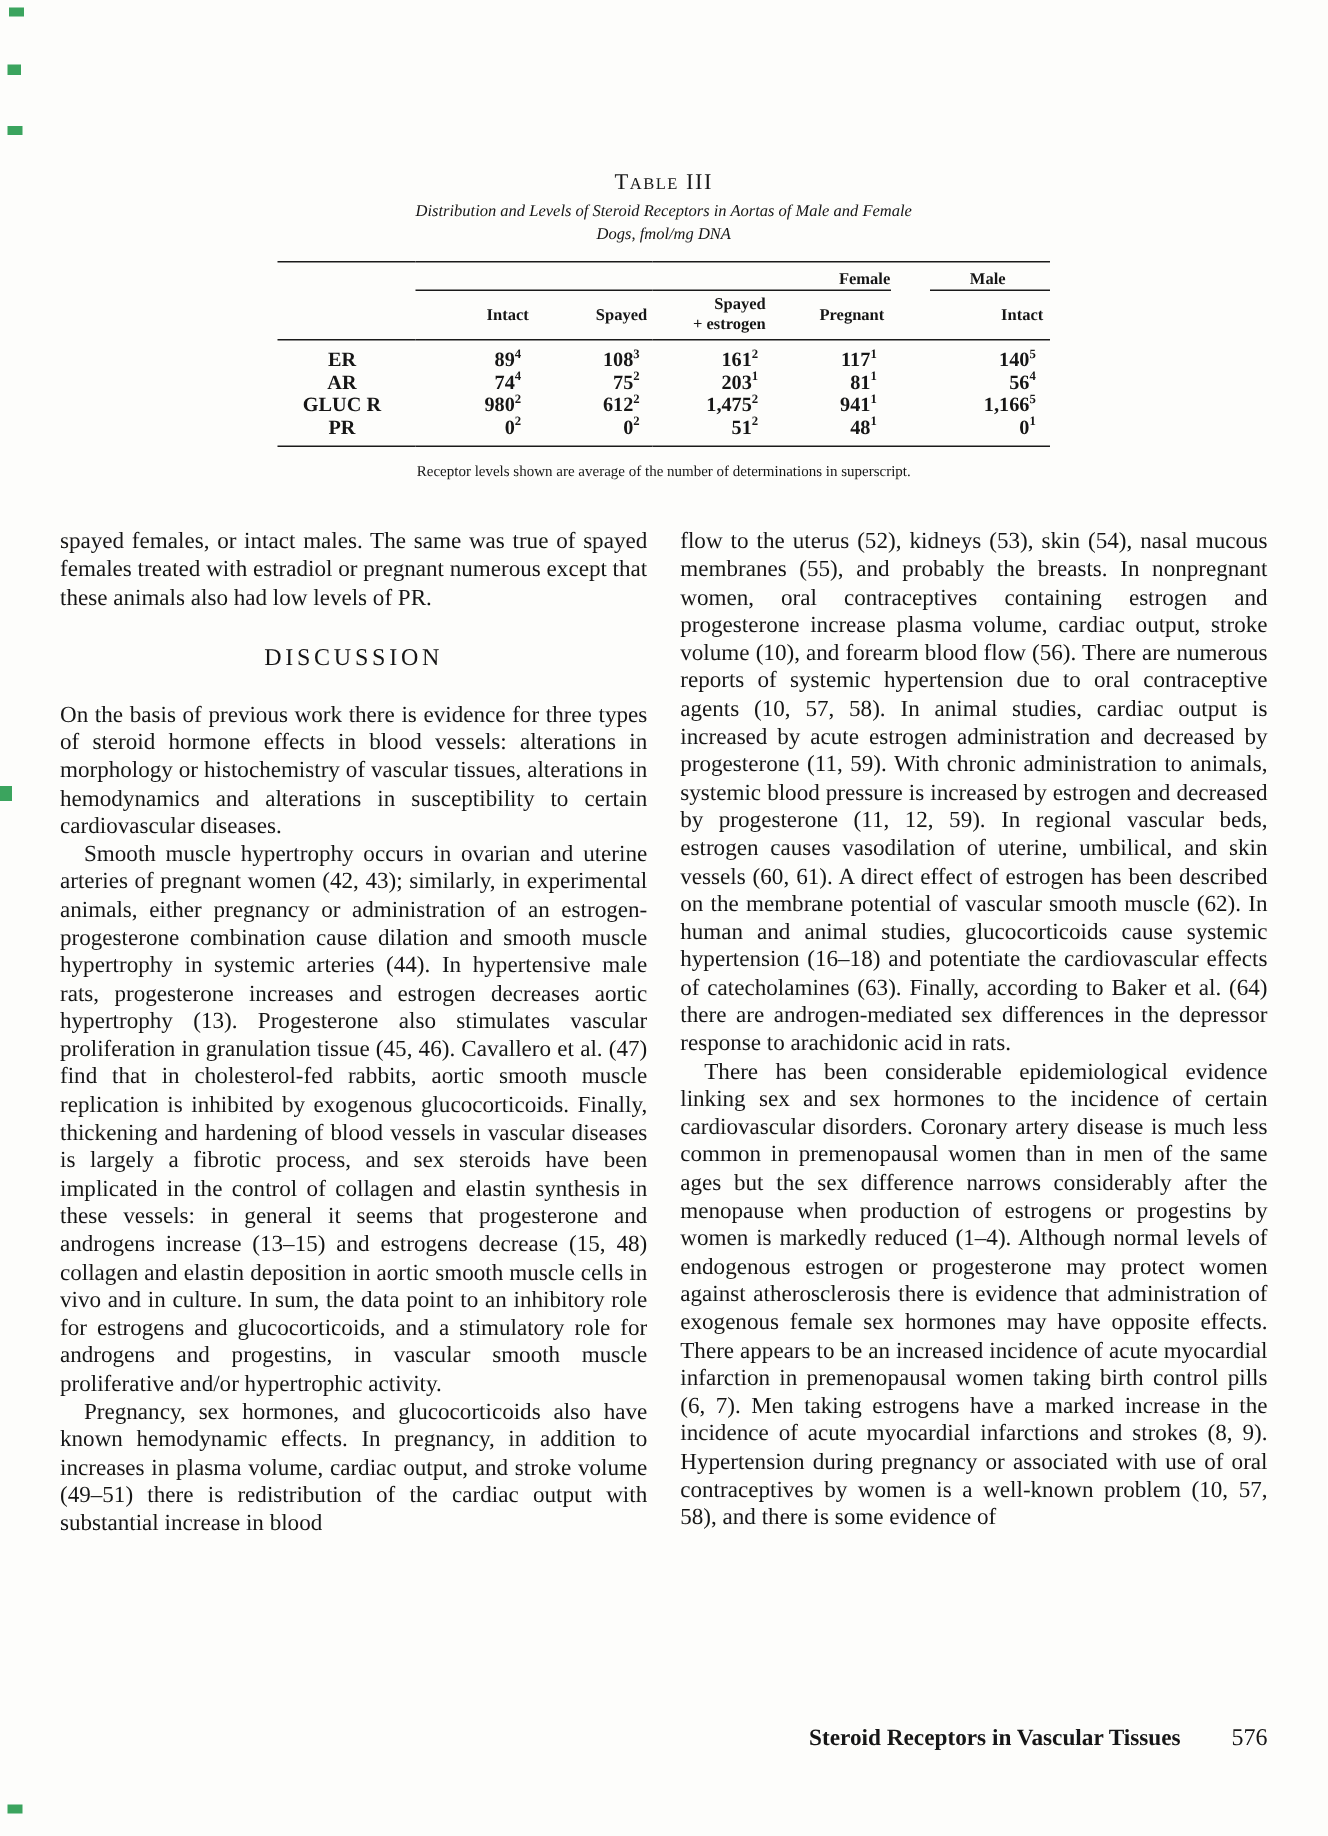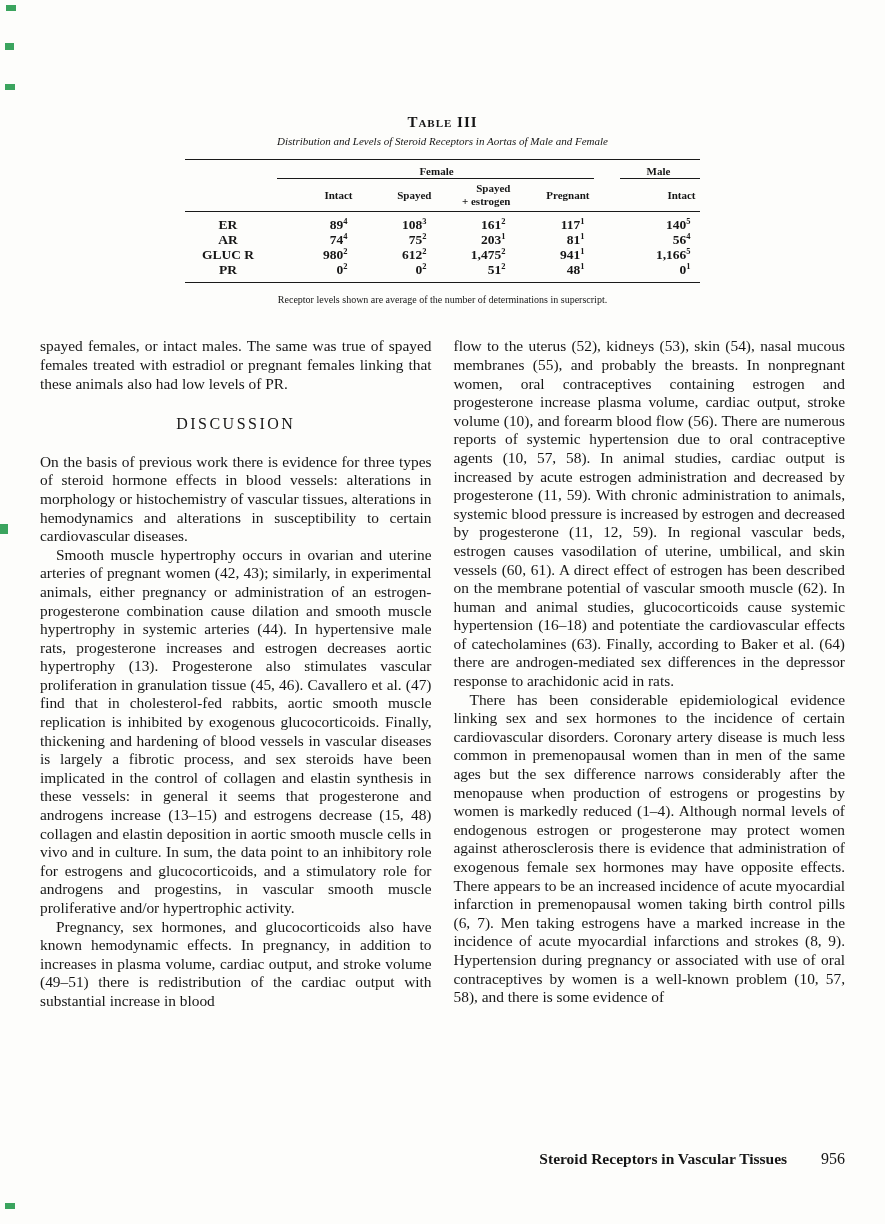--- a/index.html
+++ b/index.html
@@ -10,38 +10,38 @@
     height: 1224px;
     background: #fdfdfb;
     font-family: "Liberation Serif", serif;
     color: #161616;
     overflow: hidden;
   }
   .scan-mark { position: absolute; background: #3ba45e; }
 
   
   .table-section { margin-top: 114px; text-align: center; }
-  .table-title { font-size: 15px; font-variant: small-caps; letter-spacing: 1px; font-weight: 700; margin-top: 36px; }
+  .table-title { font-size: 15px; font-variant: small-caps; letter-spacing: 1px; font-weight: 400; margin-top: 36px; }
   .table-caption { font-style: italic; font-size: 11px; line-height: 15px; margin-top: 3px; }
 
   .data-table {
     margin: 10px auto 0;
     border-collapse: collapse;
     table-layout: fixed;
     width: 514px;
     border-top: 1.5px solid #1a1a1a;
     font-weight: 700;
   }
   .c-label { width: 92px; }
   .c-data  { width: 79px; }
   .c-gap   { width: 26px; }
   .c-male  { width: 80px; }
 
   .group-row th { border-bottom: none; font-size: 11px; padding: 5px 0 1px 0; }
-  .group-row th.group { border-bottom: 1px solid #1a1a1a; text-align: center; padding-left: 2px; }
+  .group-row th.group { border-bottom: 1px solid #1a1a1a; text-align: right; padding-left: 2px; }
   .group-row th.group.male { text-align: center; padding-right: 4px; }
 
   .sub-row th {
     font-size: 11px;
     border-bottom: 1.5px solid #1a1a1a;
     vertical-align: middle;
     text-align: right;
     padding: 3px 4px 3px 0;
     line-height: 1.2;
   }
@@ -87,20 +87,21 @@
   <div class="scan-mark" style="left:6px; top:5px; width:10px; height:6px;"></div>
   <div class="scan-mark" style="left:5px; top:43px; width:9px; height:7px;"></div>
   <div class="scan-mark" style="left:5px; top:84px; width:10px; height:6px;"></div>
   <div class="scan-mark" style="left:0px; top:524px; width:8px; height:10px;"></div>
   <div class="scan-mark" style="left:5px; top:1203px; width:10px; height:6px;"></div>
 
   <div class="table-section">
     <div class="table-title">Table III</div>
     <div class="table-caption">
       <div>Distribution and Levels of Steroid Receptors in Aortas of Male and Female</div>
+      <div>Dogs, fmol/mg DNA</div>
     </div>
 
     <table class="data-table">
       <colgroup>
         <col class="c-label">
           <col class="c-data">
           <col class="c-data">
           <col class="c-data">
           <col class="c-data">
           <col class="c-gap">
@@ -162,30 +163,30 @@
           <td><span>0</span><sup>1</sup></td>
         </tr>
       </tbody>
     </table>
 
     <div class="footnote">Receptor levels shown are average of the number of determinations in superscript.</div>
   </div>
 
   <div class="columns">
     <div class="col">
-      <p>spayed females, or intact males. The same was true of spayed females treated with estradiol or pregnant females linking that these animals also had low levels of PR.</p>
+      <p>spayed females, or intact males. The same was true of spayed females treated with estradiol or pregnant numerous except that these animals also had low levels of PR.</p>
       <h2 class="discussion-heading">DISCUSSION</h2>
       <p>On the basis of previous work there is evidence for three types of steroid hormone effects in blood vessels: alterations in morphology or histochemistry of vascular tissues, alterations in hemodynamics and alterations in susceptibility to certain cardiovascular diseases.</p>
       <p class="ind">Smooth muscle hypertrophy occurs in ovarian and uterine arteries of pregnant women (42, 43); similarly, in experimental animals, either pregnancy or administration of an estrogen-progesterone combination cause dilation and smooth muscle hypertrophy in systemic arteries (44). In hypertensive male rats, progesterone increases and estrogen decreases aortic hypertrophy (13). Progesterone also stimulates vascular proliferation in granulation tissue (45, 46). Cavallero et al. (47) find that in cholesterol-fed rabbits, aortic smooth muscle replication is inhibited by exogenous glucocorticoids. Finally, thickening and hardening of blood vessels in vascular diseases is largely a fibrotic process, and sex steroids have been implicated in the control of collagen and elastin synthesis in these vessels: in general it seems that progesterone and androgens increase (13–15) and estrogens decrease (15, 48) collagen and elastin deposition in aortic smooth muscle cells in vivo and in culture. In sum, the data point to an inhibitory role for estrogens and glucocorticoids, and a stimulatory role for androgens and progestins, in vascular smooth muscle proliferative and/or hypertrophic activity.</p>
       <p class="ind">Pregnancy, sex hormones, and glucocorticoids also have known hemodynamic effects. In pregnancy, in addition to increases in plasma volume, cardiac output, and stroke volume (49–51) there is redistribution of the cardiac output with substantial increase in blood</p>
     </div>
     <div class="col">
       <p>flow to the uterus (52), kidneys (53), skin (54), nasal mucous membranes (55), and probably the breasts. In nonpregnant women, oral contraceptives containing estrogen and progesterone increase plasma volume, cardiac output, stroke volume (10), and forearm blood flow (56). There are numerous reports of systemic hypertension due to oral contraceptive agents (10, 57, 58). In animal studies, cardiac output is increased by acute estrogen administration and decreased by progesterone (11, 59). With chronic administration to animals, systemic blood pressure is increased by estrogen and decreased by progesterone (11, 12, 59). In regional vascular beds, estrogen causes vasodilation of uterine, umbilical, and skin vessels (60, 61). A direct effect of estrogen has been described on the membrane potential of vascular smooth muscle (62). In human and animal studies, glucocorticoids cause systemic hypertension (16–18) and potentiate the cardiovascular effects of catecholamines (63). Finally, according to Baker et al. (64) there are androgen-mediated sex differences in the depressor response to arachidonic acid in rats.</p>
       <p class="ind">There has been considerable epidemiological evidence linking sex and sex hormones to the incidence of certain cardiovascular disorders. Coronary artery disease is much less common in premenopausal women than in men of the same ages but the sex difference narrows considerably after the menopause when production of estrogens or progestins by women is markedly reduced (1–4). Although normal levels of endogenous estrogen or progesterone may protect women against atherosclerosis there is evidence that administration of exogenous female sex hormones may have opposite effects. There appears to be an increased incidence of acute myocardial infarction in premenopausal women taking birth control pills (6, 7). Men taking estrogens have a marked increase in the incidence of acute myocardial infarctions and strokes (8, 9). Hypertension during pregnancy or associated with use of oral contraceptives by women is a well-known problem (10, 57, 58), and there is some evidence of</p>
     </div>
   </div>
 
   <div class="footer">
     <span class="running-title">Steroid Receptors in Vascular Tissues</span>
-    <span class="page-number">956</span>
+    <span class="page-number">576</span>
   </div>
 
 </div>
 
 </body></html>

